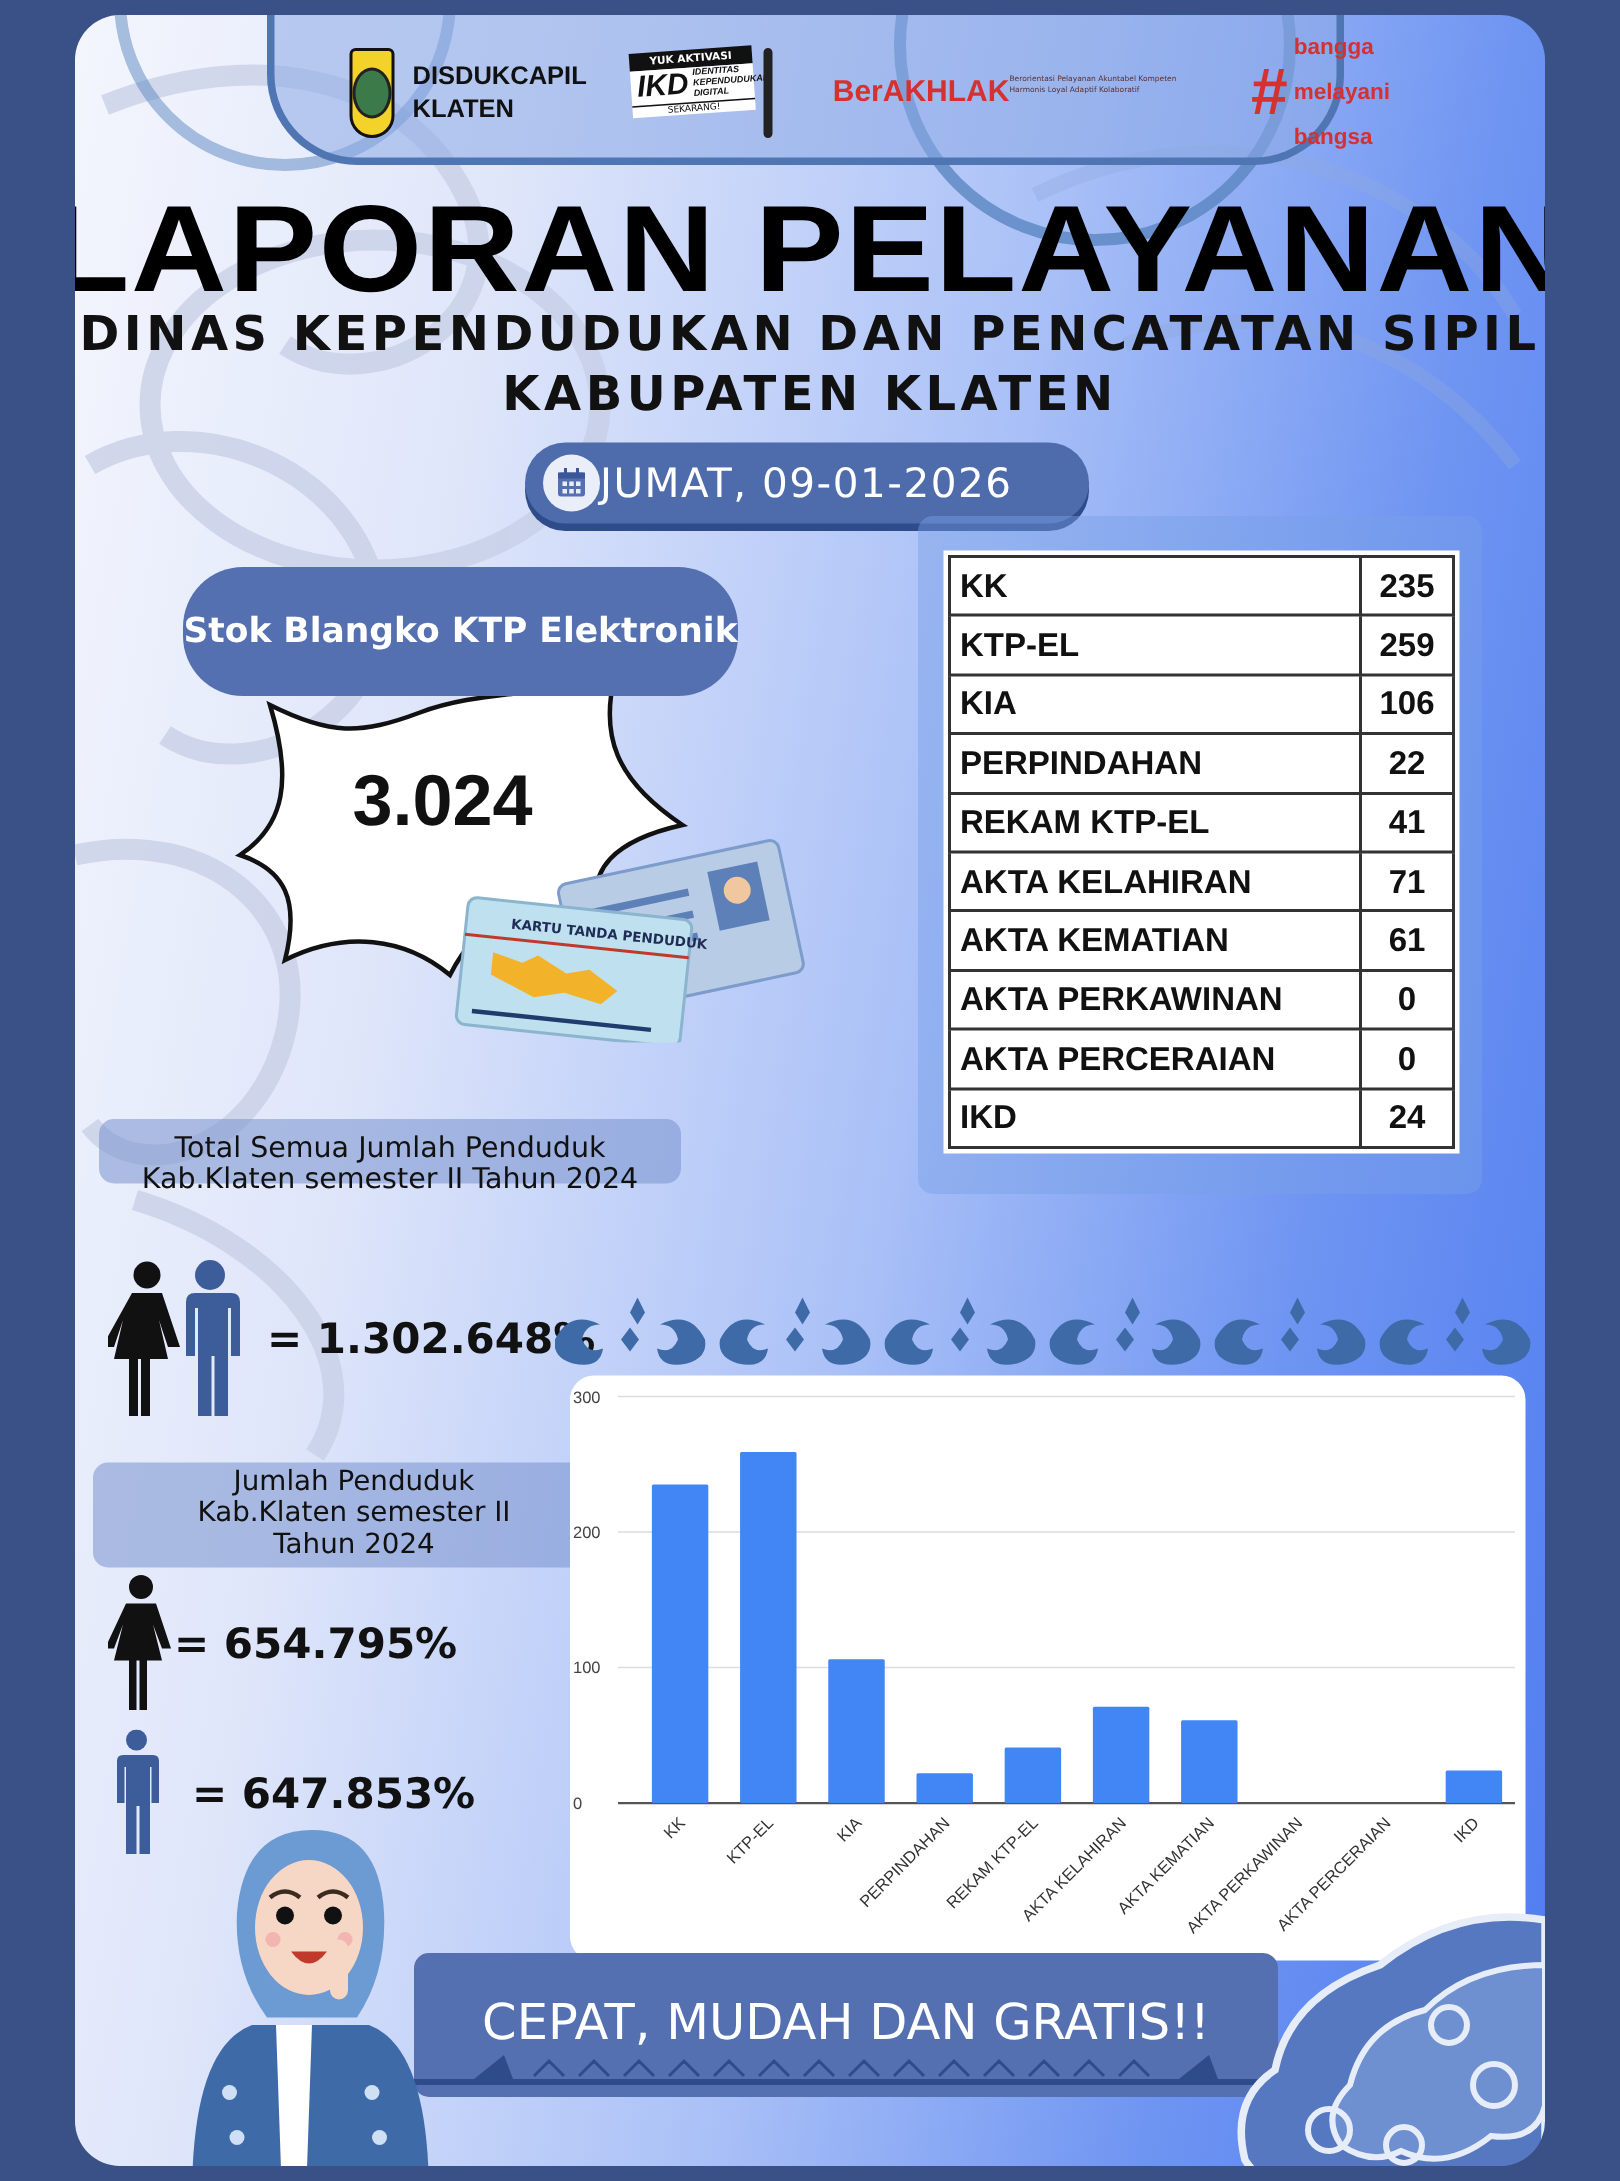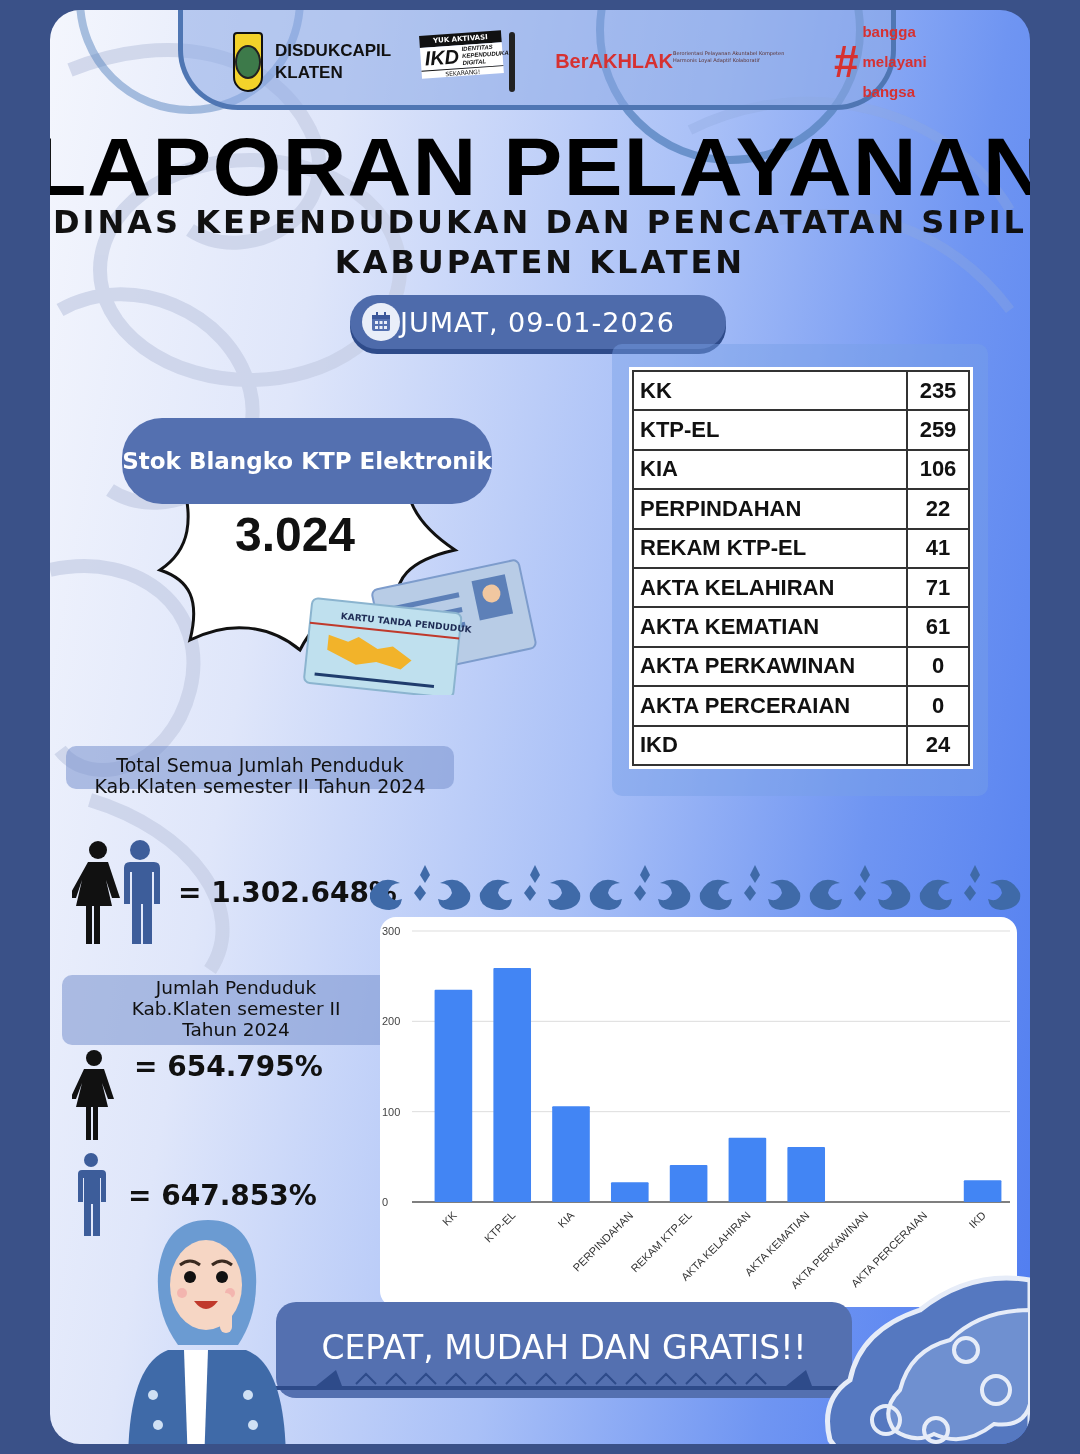--- a/index.html
+++ b/index.html
@@ -96,21 +96,20 @@
     }
     .date-text { color: #fff; font-size: 27px; font-family: "DejaVu Sans", sans-serif; letter-spacing: 1px; }
 
     
     .stock-pill {
       position: absolute; left: 72px; top: 368px; width: 370px; height: 86px;
       background: #5470b0; border-radius: 40px;
       display:flex; align-items:center; justify-content:center;
       color:#fff; font-size: 23px; font-weight: bold; font-family: "DejaVu Sans", sans-serif;
       z-index: 3;
-      margin-top: 40px;
     }
     .burst { position: absolute; left: 100px; top: 440px; width: 320px; height: 220px; z-index: 2; }
     .stock-value {
       position: absolute; left: 165px; top: 497px; width: 160px; text-align:center;
       font-size: 48px; font-weight: bold; font-family:"Liberation Sans",sans-serif; color:#111; z-index:3;
     }
     .ktp-cards { position: absolute; left: 248px; top: 545px; width: 240px; height: 140px; z-index: 3; }
 
     
     .table-wrap {
@@ -138,35 +137,35 @@
       font-family: "DejaVu Sans", sans-serif; white-space: pre-line;
     }
     .pop-total-row { position:absolute; left:22px; top: 830px; display:flex; align-items:center; gap: 6px; }
     .pop-value { font-size: 28px; font-weight: bold; color:#111; font-family:"DejaVu Sans",sans-serif; }
     .pop-gender-label {
       position: absolute; left: 12px; top: 965px; width: 348px; height: 70px;
       background: rgba(120,145,205,0.55); border-radius: 10px;
       text-align: center; color:#111; font-size: 18.5px; line-height: 21px; padding-top: 2px;
       font-family: "DejaVu Sans", sans-serif; white-space: pre-line;
     }
-    .female-row { position:absolute; left:22px; top:1040px; display:flex; gap: 18px; }
+    .female-row { position:absolute; left:22px; top:1040px; display:flex; align-items:center; }
     .male-row { position:absolute; left:26px; top:1143px; display:flex; align-items:center; gap: 22px; }
 
     
     .ornament-band { position:absolute; left: 320px; top: 853px; width: 660px; height: 60px; }
     .chart-card {
       position: absolute; left: 330px; top: 907px; width: 637px; height: 390px;
       background: #fff; border-radius: 16px;
     }
     .chart-card svg { position:absolute; left:0; top:0; }
 
     
     .slogan {
       position: absolute; left: 226px; top: 1292px; width: 576px; height: 96px;
-      background: #5470b0; border-radius: 20px; z-index: 4;
+      background: #5470b0; border-radius: 10px; z-index: 4;
       color:#fff; font-size: 33px; font-family:"DejaVu Sans",sans-serif;
       display:flex; justify-content:center; padding-top: 26px;
     }
     .slogan-band { position:absolute; left: 0; bottom: 8px; width: 100%; height: 24px; }
     .character { position:absolute; left: 68px; top: 1205px; width: 170px; height: 250px; z-index:5; }
     .cloud { position:absolute; left: 766px; top: 1260px; width: 214px; height: 194px; z-index: 5; }
   </style>
 </head>
 <body>
 

